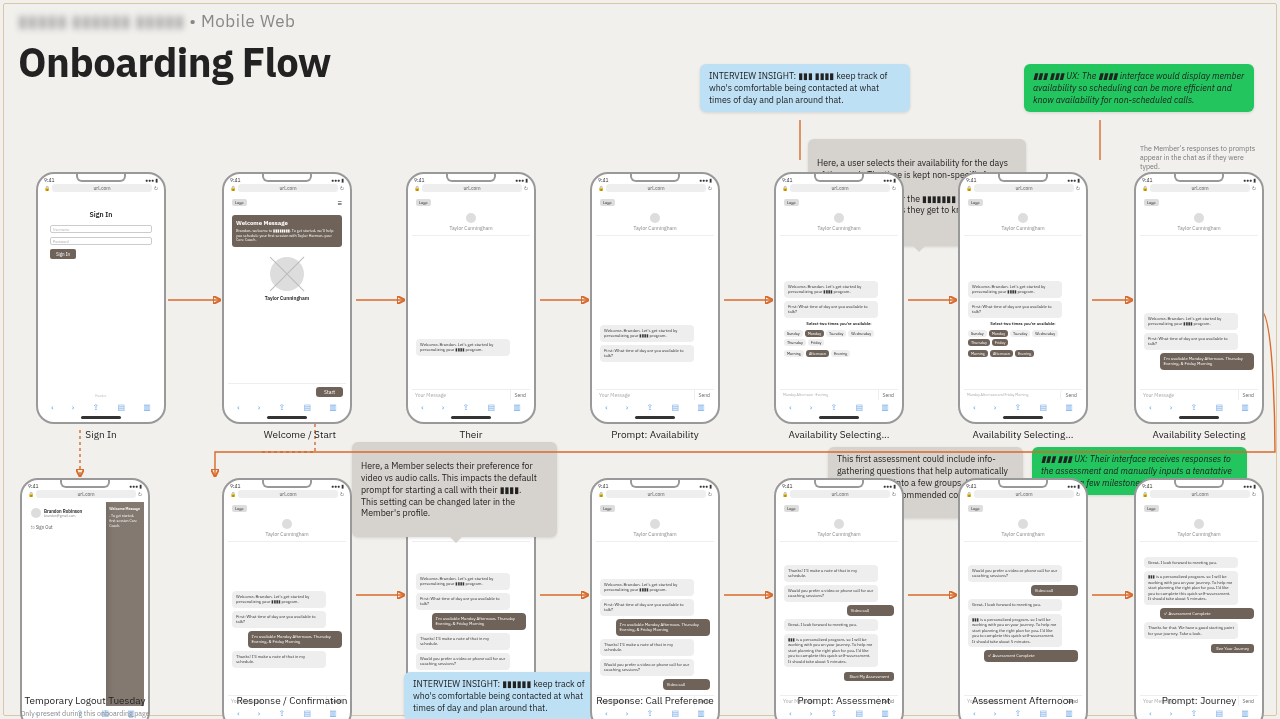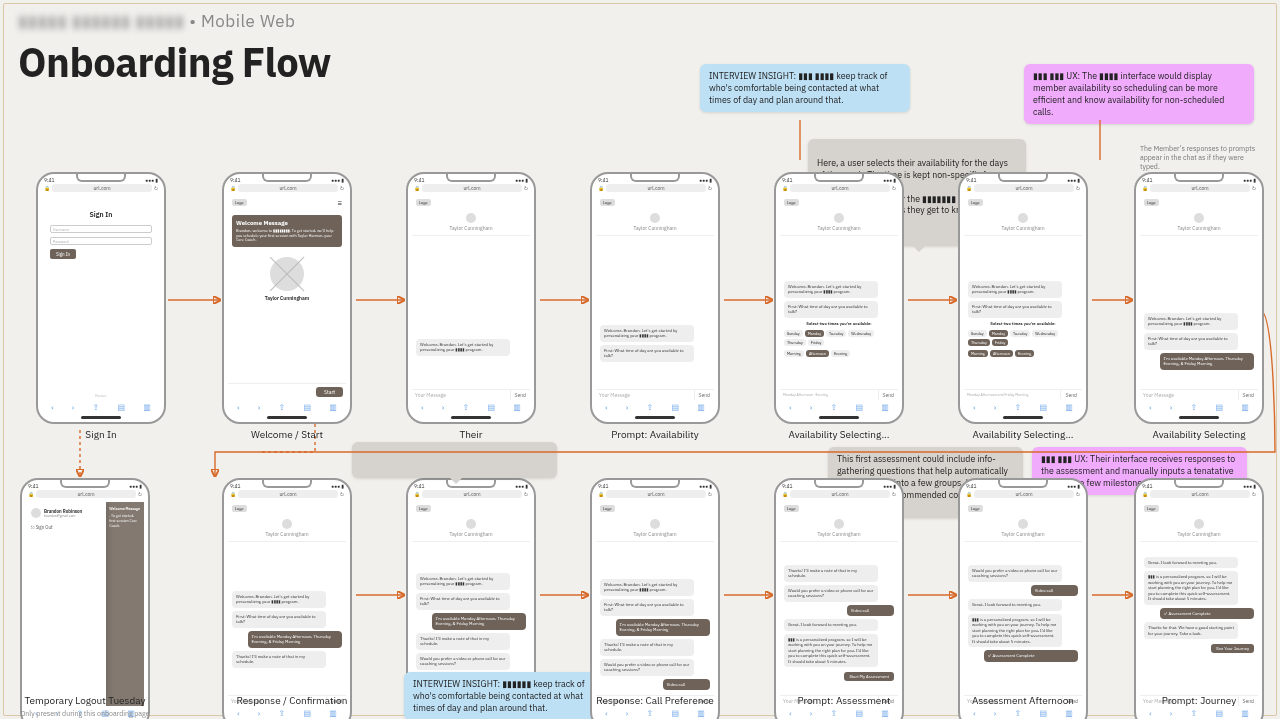--- a/index.html
+++ b/index.html
@@ -87,21 +87,21 @@
 
   .slider{ position:absolute; top:0; left:0; bottom:0; width:68%; background:#fff; box-shadow:2px 0 6px rgba(0,0,0,.15); padding:6px 5px;}
   .slider .u{ display:flex; gap:3px; align-items:center; font-size:4.5px; margin-bottom:6px;}
   .slider .u .uav{width:10px;height:10px;border-radius:50%;background:#ddd;}
   .slider .so{ font-size:4.5px; color:#555;}
   .behind{ position:absolute; right:0; top:0; bottom:0; width:32%; background:#6e6259; opacity:.85; padding:4px 3px; color:#fff; font-size:3.6px;}
 
   .note{ position:absolute; border-radius:6px; padding:6px 9px; font-size:8.8px; line-height:1.35; color:#222; box-shadow:0 1px 3px rgba(0,0,0,.12);}
   .note.gray{ background:#d6d2cd; }
   .note.blue{ background:#bde0f5; }
-  .note.pink{ background:#f0abfc; }
+  .note.pink{ background:#22c55e;font-style:italic; }
   .note .tail{ position:absolute; width:0; height:0; }
 
   .tiny-annot{ position:absolute; font-size:7px; color:#777; width:120px; }
 
   .frame { position:absolute; inset:3px; border:1px solid #d9c7a7; border-radius:2px; pointer-events:none;}
 
   .primarybtn{ display:inline-block; background:#6e6259; color:#fff; padding:2px 5px; border-radius:3px; font-size:4.2px;}
   .secbtn{ display:inline-block; border:1px solid #bbb; color:#555; padding:2px 5px; border-radius:3px; font-size:4.2px; background:#fff;}
   .btnrow{ text-align:right; padding:2px 4px;}
 </style>
@@ -123,20 +123,22 @@
   <span>▮▮▮ ▮▮▮ UX: The ▮▮▮▮ interface would display member availability so scheduling can be more efficient and know availability for non-scheduled calls.</span>
 </div>
 <div class="note gray" style="top:139px; left:808px; width:218px; white-space:pre-line;">
   <span>Here, a user selects their availability for the days of the week. The time is kept non-specific for ease of entering.
 This info populates for the ▮▮▮▮▮▮▮ who can adjust the schedule as they get to know the Member.</span>
   <div class="tail" style="bottom:-6px; left:48%; border-left:6px solid transparent;border-right:6px solid transparent;border-top:6px solid #d6d2cd;"></div>
 </div>
 <div class="tiny-annot" style="top:144px; left:1140px;">The Member's responses to prompts appear in the chat as if they were typed.</div>
 
 <div class="note gray" style="top:442px; left:352px; width:205px; white-space:pre-line;">
+  <span>Here, a Member selects their preference for video vs audio calls. This impacts the default prompt for starting a call with their ▮▮▮▮.
+This setting can be changed later in the Member's profile.</span>
   <div class="tail" style="bottom:-6px; left:48%; border-left:6px solid transparent;border-right:6px solid transparent;border-top:6px solid #d6d2cd;"></div>
 </div>
 <div class="note blue" style="top:672px; left:404px; width:200px;">
   <span>INTERVIEW INSIGHT: ▮▮▮▮▮▮ keep track of who's comfortable being contacted at what times of day and plan around that.</span>
 </div>
 <div class="note gray" style="top:447px; left:828px; width:195px;">
   <span>This first assessment could include info-gathering questions that help automatically sort Members into a few groups, helping to populate the recommended content on their Groups page.</span>
   <div class="tail" style="bottom:-6px; left:20%; border-left:6px solid transparent;border-right:6px solid transparent;border-top:6px solid #d6d2cd;"></div>
 </div>
 <div class="note pink" style="top:447px; left:1032px; width:215px;">
@@ -232,21 +234,21 @@
   </div>
   <div class="bottombar">
       <span>‹</span>
       <span>›</span>
       <span>⇪</span>
       <span>▤</span>
       <span>▥</span>
     </div>
   <div class="homebar"></div>
 </div>
-<div class="cap" style="top:428px; left:222px; width:130px;">Welcome / Start</div>
+<div class="cap" style="top:428px; left:206px; width:130px;text-align:right;">Welcome / Start</div>
 
 <div class="phone" style="top:172px; left:406px;">
   <div class="notch"></div>
   <div class="statusbar">
       <span>9:41</span>
       <span>●●● ▮</span>
     </div>
   <div class="addr">
       <span>🔒</span>
       <div class="bar">url.com</div>

